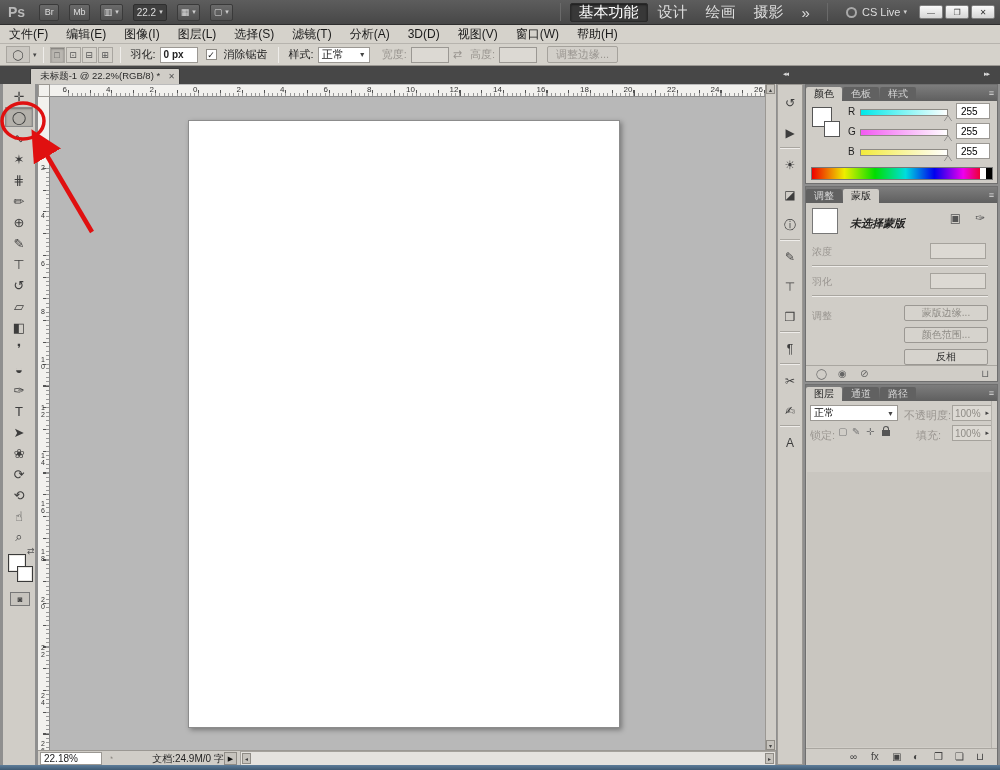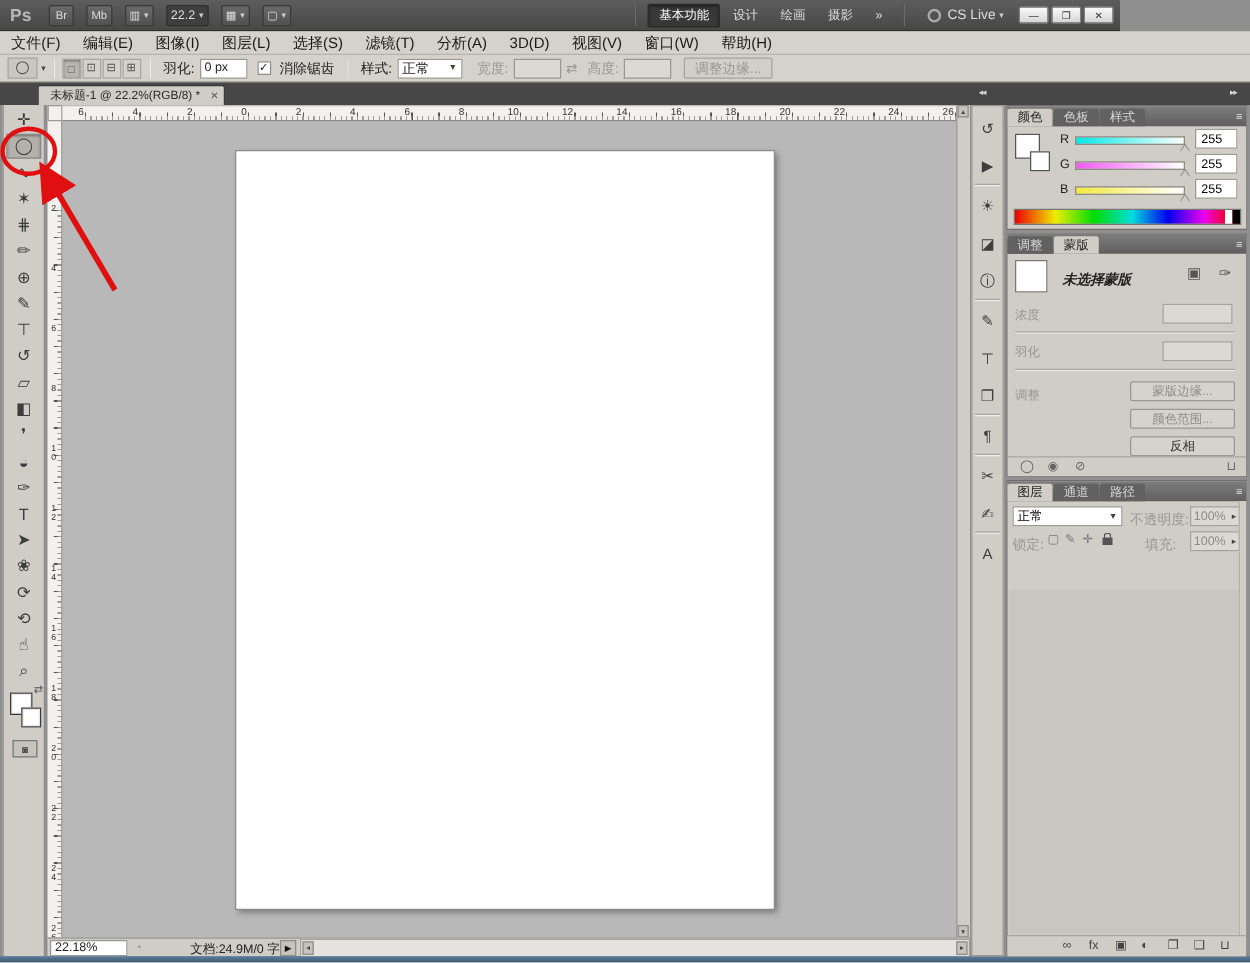--- a/index.html
+++ b/index.html
@@ -1,31 +1,31 @@
 <!DOCTYPE html>
 <html><head>
 <meta charset="utf-8">
 <style>
   * { margin:0; padding:0; box-sizing:border-box; }
   html,body { width:1000px; height:770px; }
   body { font-family:"Liberation Sans","DejaVu Sans",sans-serif; overflow:hidden; }
   #app { position:relative; width:1000px; height:770px; background:#8f8f8f; overflow:hidden; }
 
   
-  .appbar { position:absolute; left:0; top:0; width:896px; height:25px;
+  .appbar { position:absolute; left:0; top:0; width:1000px; height:25px;
     background:linear-gradient(#5d5d5d,#474747); border-bottom:1px solid #2e2e2e;
     display:flex; align-items:center; color:#d8d8d8; font-size:11px; }
   .ps-logo { font-size:14px; font-weight:bold; color:#b9b9b9; margin:0 14px 0 8px; letter-spacing:0; }
   .ab-btn { height:17px; min-width:20px; margin-right:10px; padding:0 3px;
     background:linear-gradient(#6a6a6a,#515151); border:1px solid #3a3a3a; border-radius:2px;
     display:flex; align-items:center; justify-content:center; font-size:9px; color:#ddd; }
   .ab-caret { font-size:7px; color:#cfcfcf; margin-left:3px; }
   .zoom-box { background:#3f3f3f; border:1px solid #2e2e2e; color:#ddd; font-size:10px; }
   .ws-btn { height:19px; padding:0 8px; margin:0 1px; display:flex; align-items:center;
-    font-size:10px; color:#ddd; border-radius:2px; }
+    font-size:15px; color:#ddd; border-radius:2px; }
   .ws-btn.active { background:#383838; border:1px solid #2a2a2a; box-shadow:inset 0 1px 2px rgba(0,0,0,.5); color:#fff; }
   .ab-sep { width:1px; height:18px; background:#3a3a3a; border-right:1px solid #6a6a6a; margin:0 8px; }
   .cslive { display:flex; align-items:center; margin:0 10px; color:#ddd; }
   .cslive-ring { width:11px; height:11px; border:2px solid #a9a9a9; border-radius:50%; margin-right:5px; }
   .winbtn { width:24px; height:14px; margin-left:2px; background:linear-gradient(#fafafa,#d5d5d5);
     border:1px solid #7f7f7f; border-radius:2px; color:#333; font-size:8px;
     display:flex; align-items:center; justify-content:center; }
 
   
   .menubar { position:absolute; left:0; top:25px; width:1000px; height:19px; background:#d5d2cb;
@@ -35,21 +35,21 @@
   
   .optionsbar { position:absolute; left:0; top:44px; width:1000px; height:22px; background:#d5d2cb;
     border-bottom:1px solid #9b9893; display:flex; align-items:center; font-size:11px; color:#222; }
   .ob-sep { width:1px; height:16px; background:#a9a6a0; border-right:1px solid #efedea; margin:0 6px; }
   .ob-toolicon { width:24px; height:17px; border:1px solid #a9a6a0; background:#cac7c1;
     display:flex; align-items:center; justify-content:center; font-size:10px; color:#444; margin-left:6px; }
   .mode-btn { width:15px; height:16px; border:1px solid #a9a6a0; background:#d5d2cb; margin-right:1px;
     display:flex; align-items:center; justify-content:center; font-size:9px; color:#555; }
   .mode-btn.active { background:#b9b6b0; box-shadow:inset 0 1px 2px rgba(0,0,0,.35); }
   .ob-field { height:16px; background:#fff; border:1px solid #9b9893; padding:0 3px; font-size:10px;
-    display:flex; align-items:center; min-width:38px; }
+    display:flex; align-items:center; min-width:38px;font-weight:bold; }
   .ob-field.disabled { background:#dcd9d3; color:#9a9691; }
   .ob-label { margin:0 4px; }
   .ob-label.disabled { color:#9a9691; }
   .checkbox { width:11px; height:11px; background:#fff; border:1px solid #8f8c86; font-size:9px;
     color:#222; display:flex; align-items:center; justify-content:center; margin:0 3px 0 8px; }
   .dropdown { height:16px; background:#fff; border:1px solid #9b9893; font-size:11px; padding:0 3px;
     display:flex; align-items:center; justify-content:space-between; width:52px; }
   .dd-caret { font-size:7px; color:#444; margin-left:4px; }
   .ob-button { height:17px; padding:0 8px; background:#d2cfc9; border:1px solid #a5a29c; border-radius:2px;
     color:#9a9691; font-size:11px; display:flex; align-items:center; margin-left:10px; }

